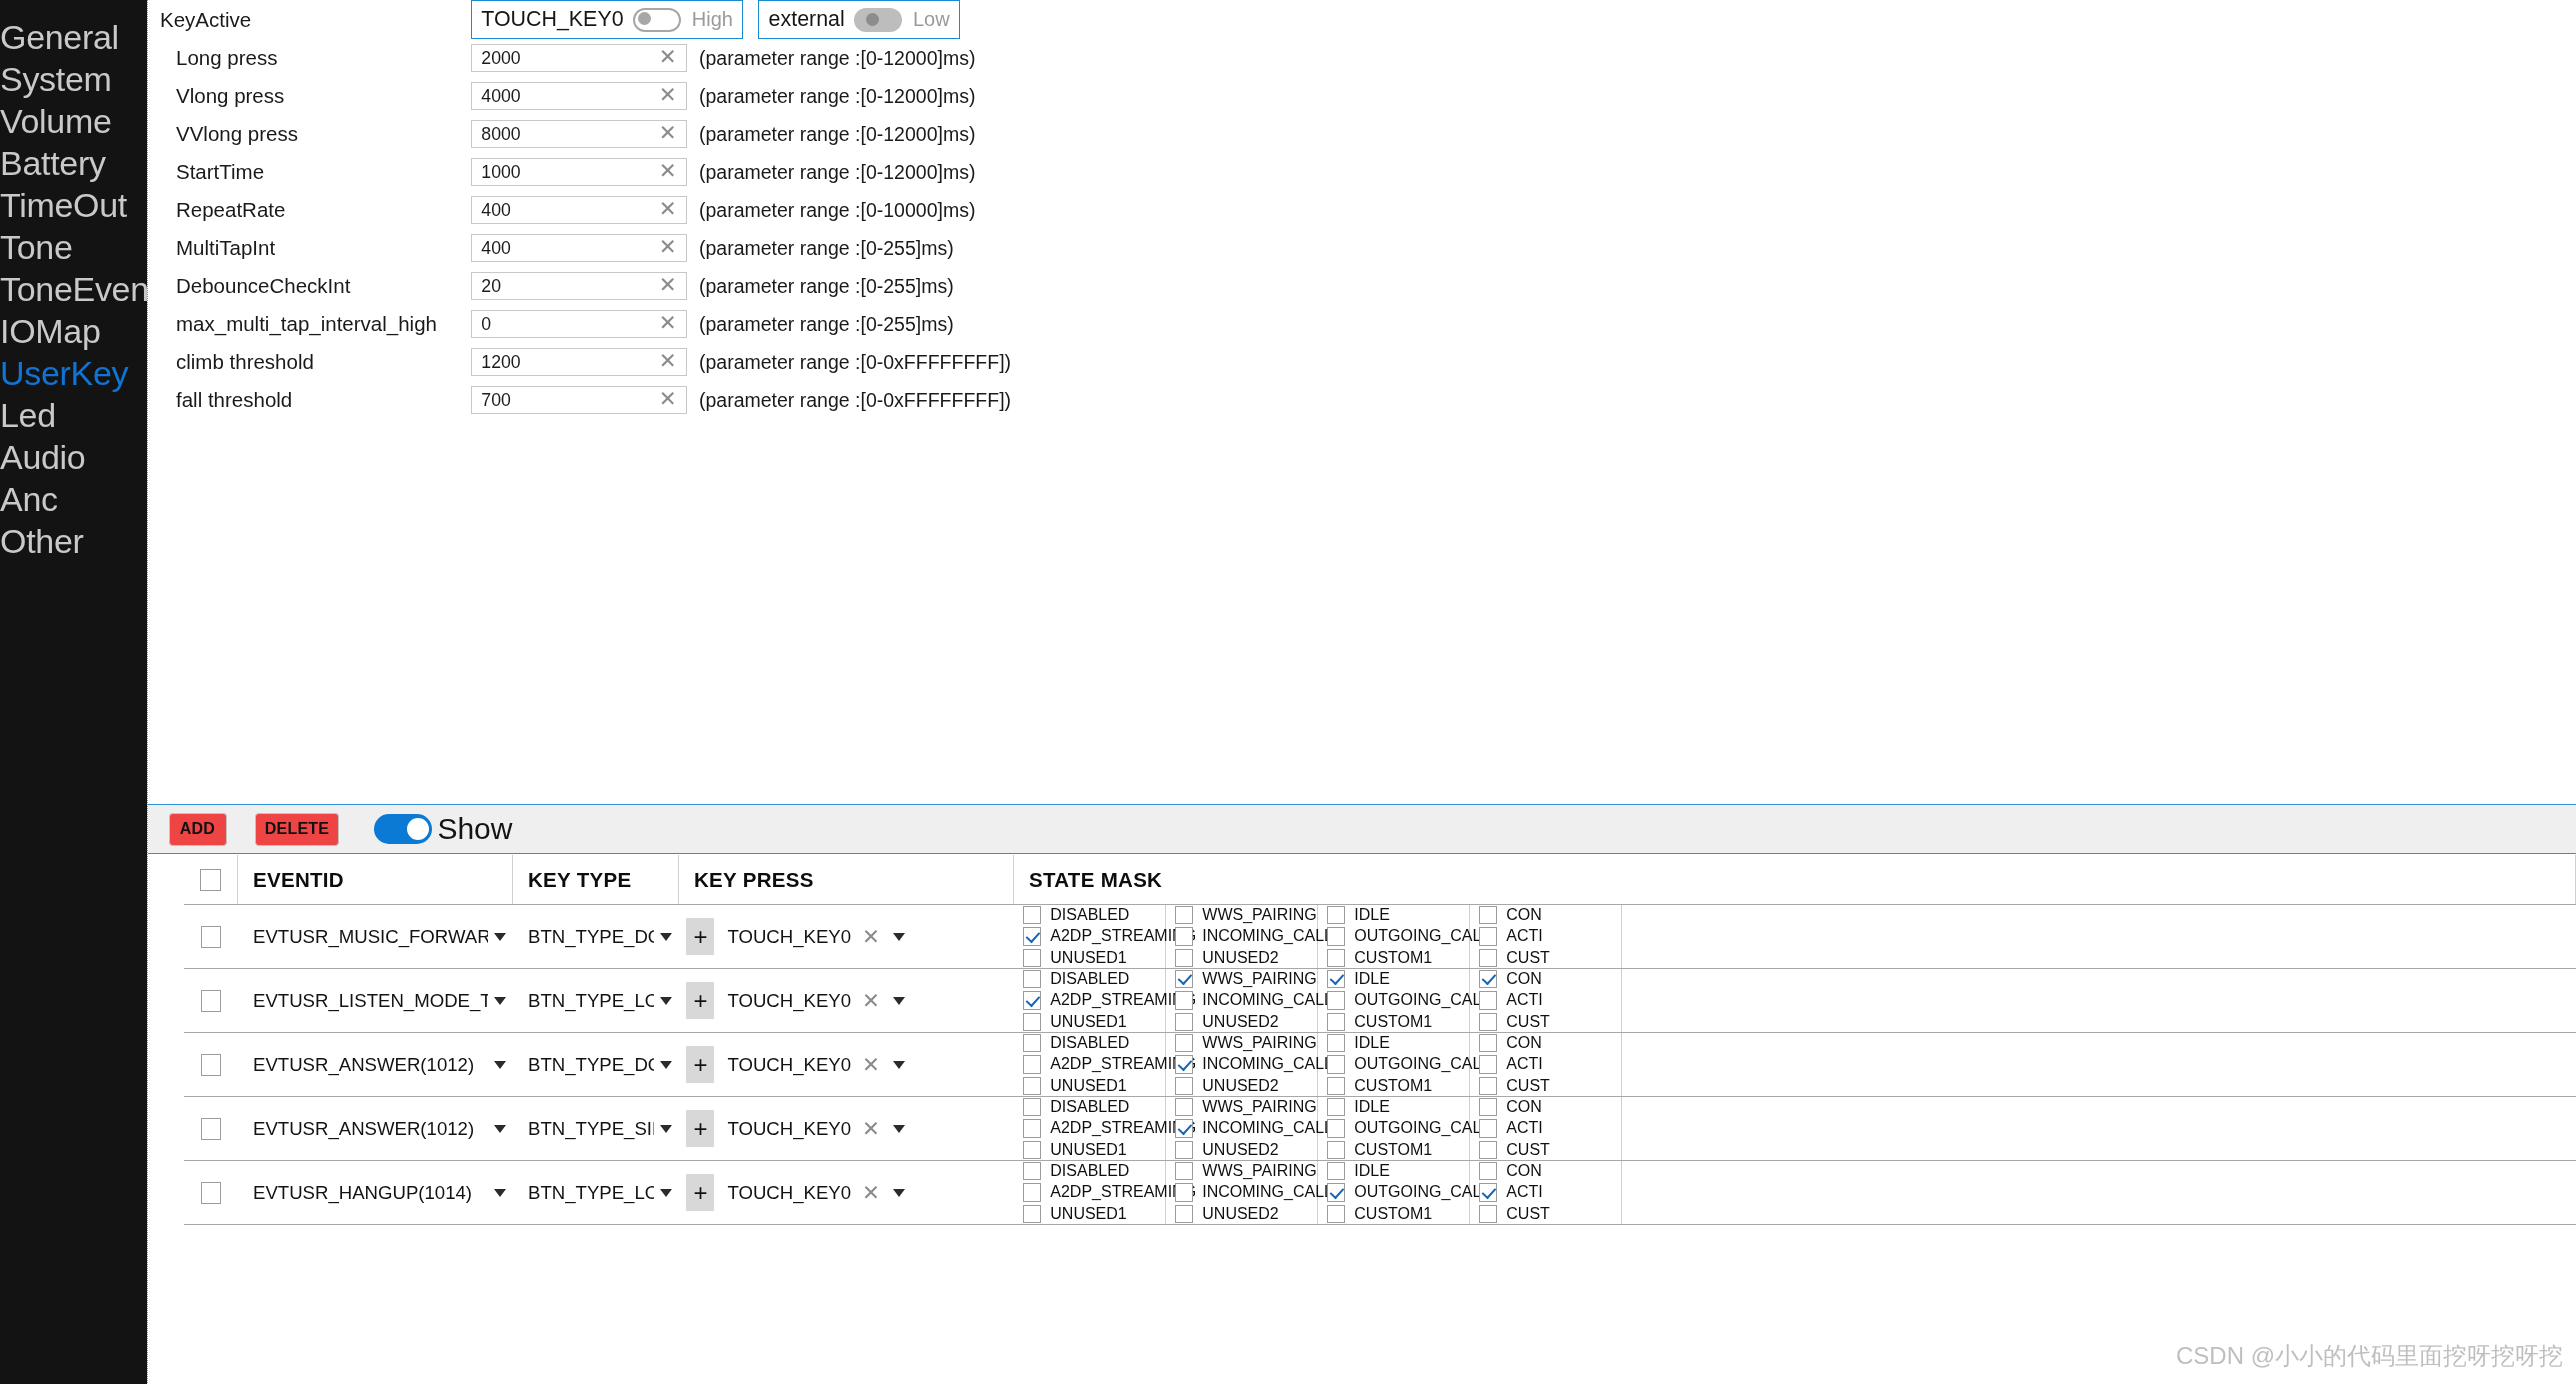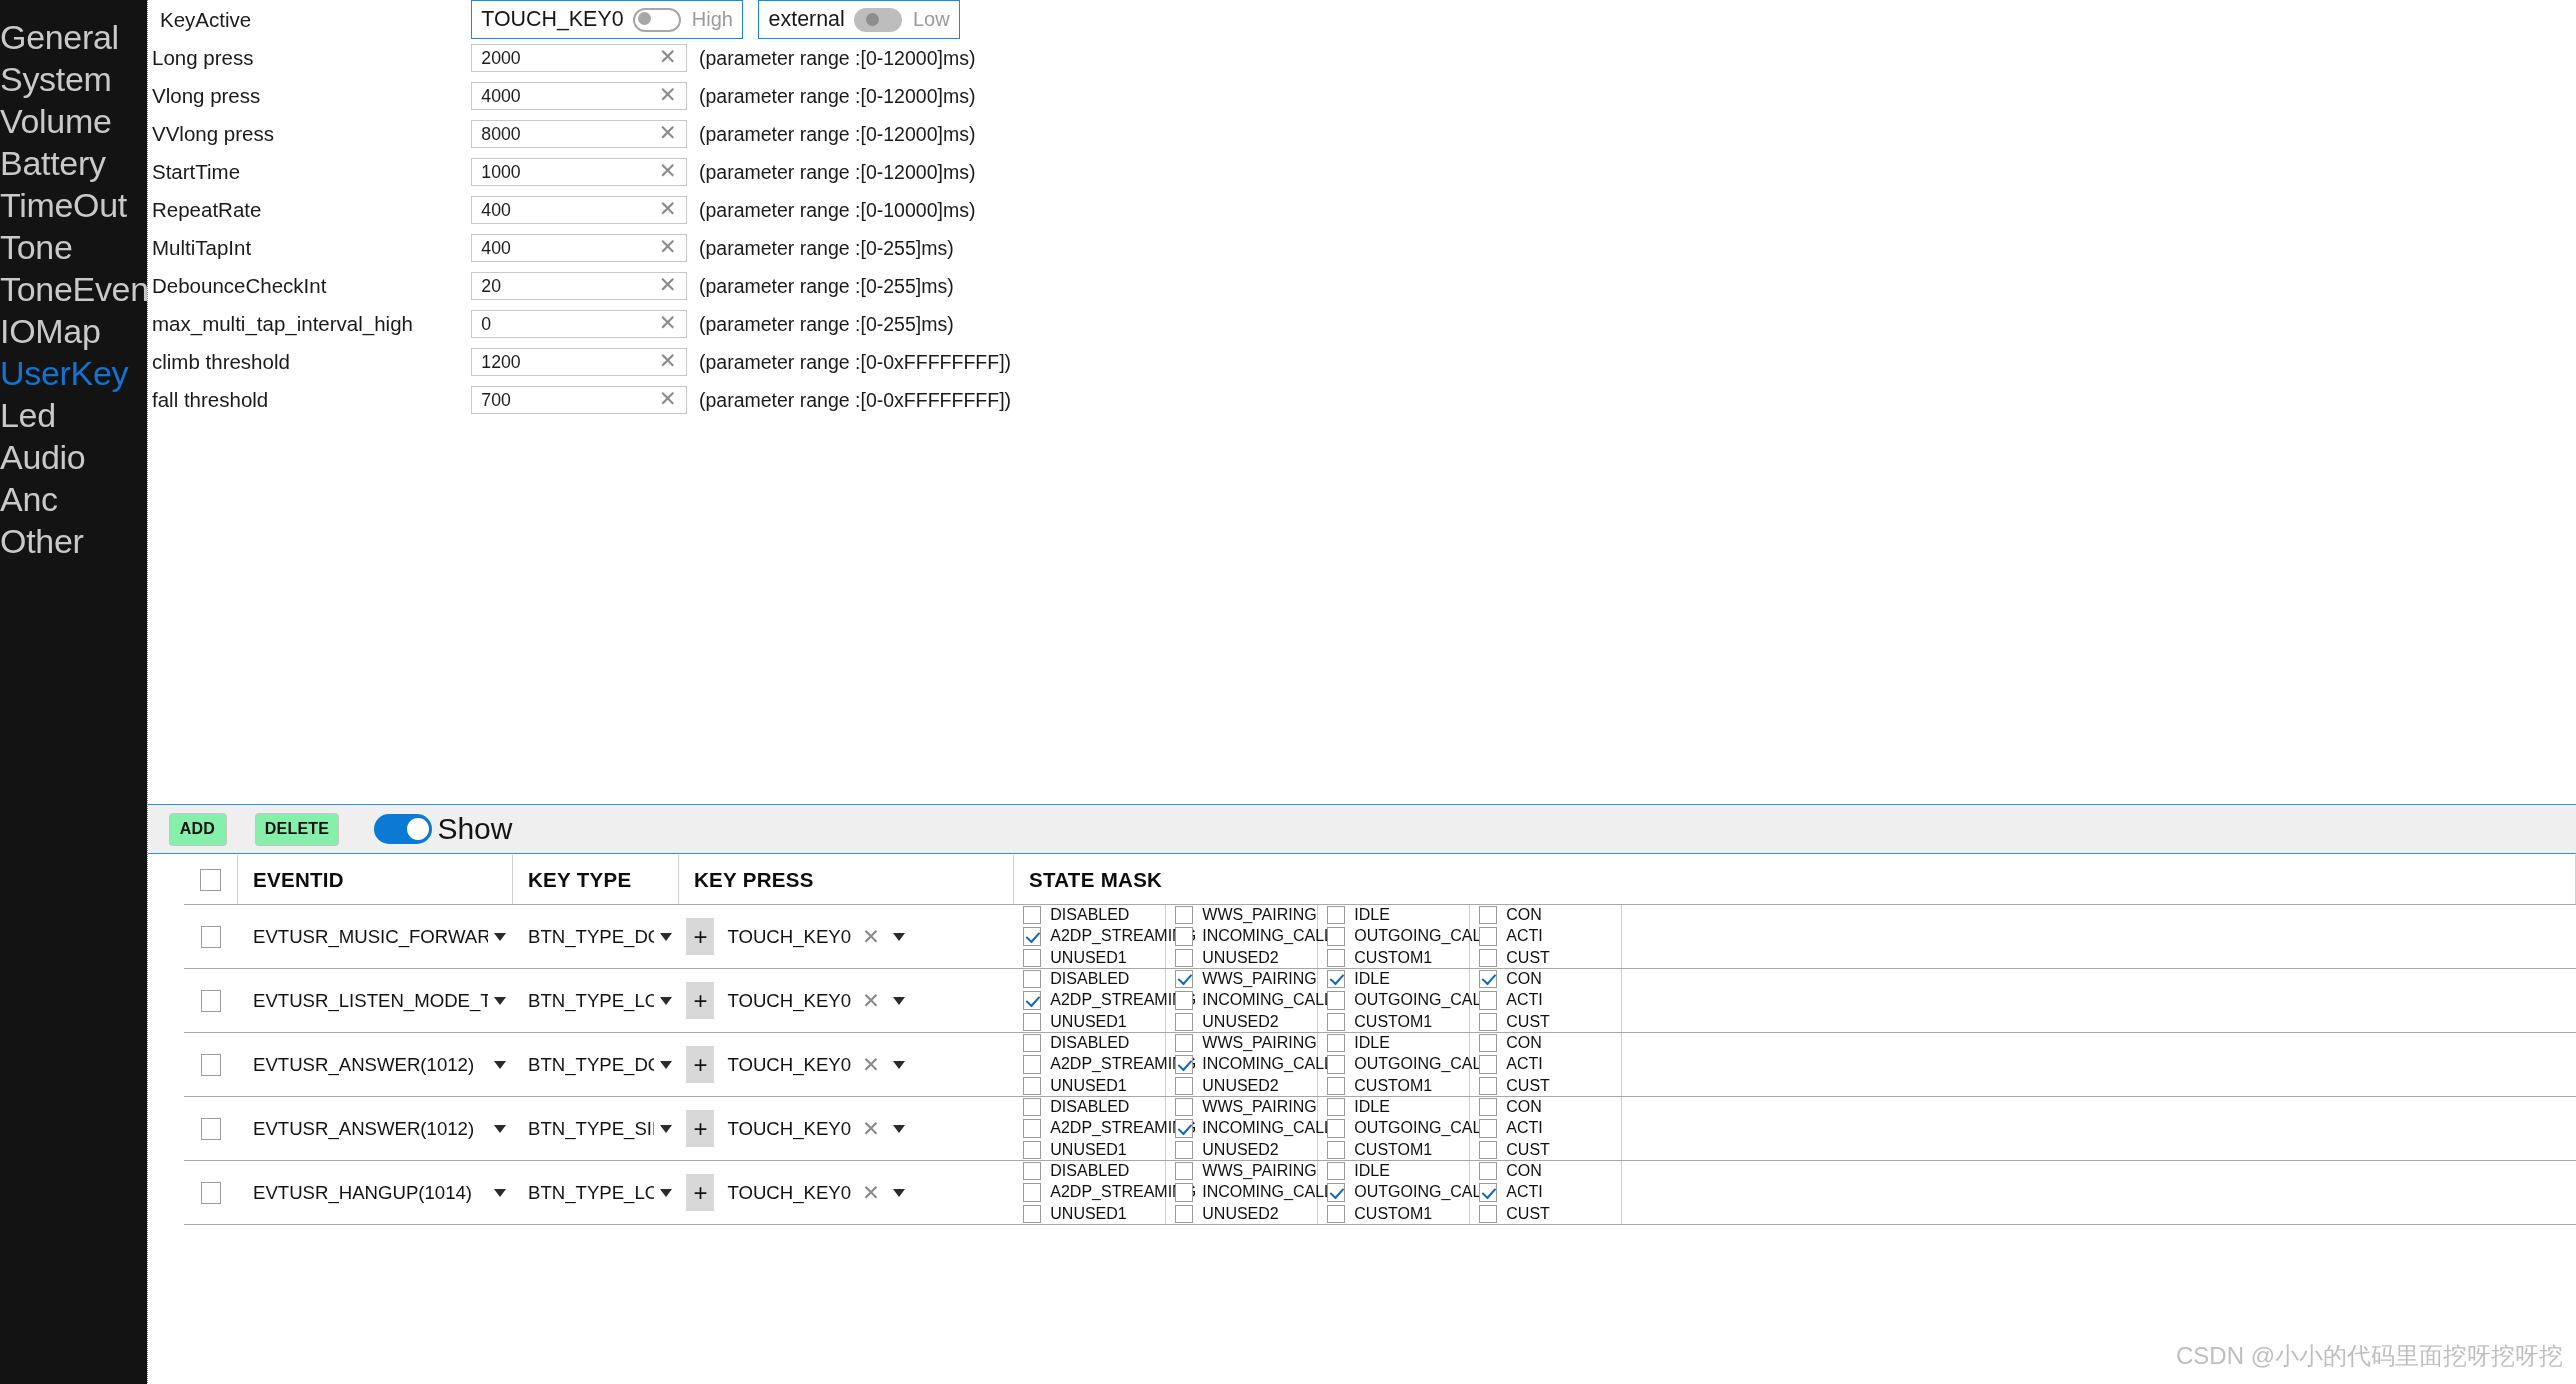--- a/index.html
+++ b/index.html
@@ -40,21 +40,21 @@
   }
 
   
   .form-area { padding: 0 0 0 0; }
   .frow {
     display: flex; align-items: center;
     height: 38px;
   }
   .frow .flabel {
     width: 323px; min-width: 323px;
-    padding-left: 4px;
+    padding-left: 28px;
     font-size: 20.5px;
     color: #1a1a1a;
     white-space: nowrap;
   }
   .txtbox {
     width: 216px; min-width: 216px; height: 28px;
     border: 0.9px solid #c8c8c8;
     background: #fff;
     display: flex; align-items: center;
     padding: 0 7.4px 0 9.3px;
@@ -105,21 +105,21 @@
     left: 0; right: 0;
     height: 50px;
     background: #efefef;
     border-top: 1.9px solid #2f91d8;
     border-bottom: 1.9px solid #2f91d8;
     display: flex; align-items: center;
     padding-left: 20.5px;
   }
   .tbtn {
     min-width: 58px; height: 33px;
-    background: #86efac;
+    background: #ef4444;
     border: 0.9px solid #c3c3c3;
     border-radius: 3.7px;
     font-size: 16px; font-weight: bold; color: #111;
     display: flex; align-items: center; justify-content: center;
     padding: 0 9.3px;
     cursor: pointer;
     letter-spacing: 0.2px;
   }
   .tbtn + .tbtn { margin-left: 28px; }
   .sw-on {

